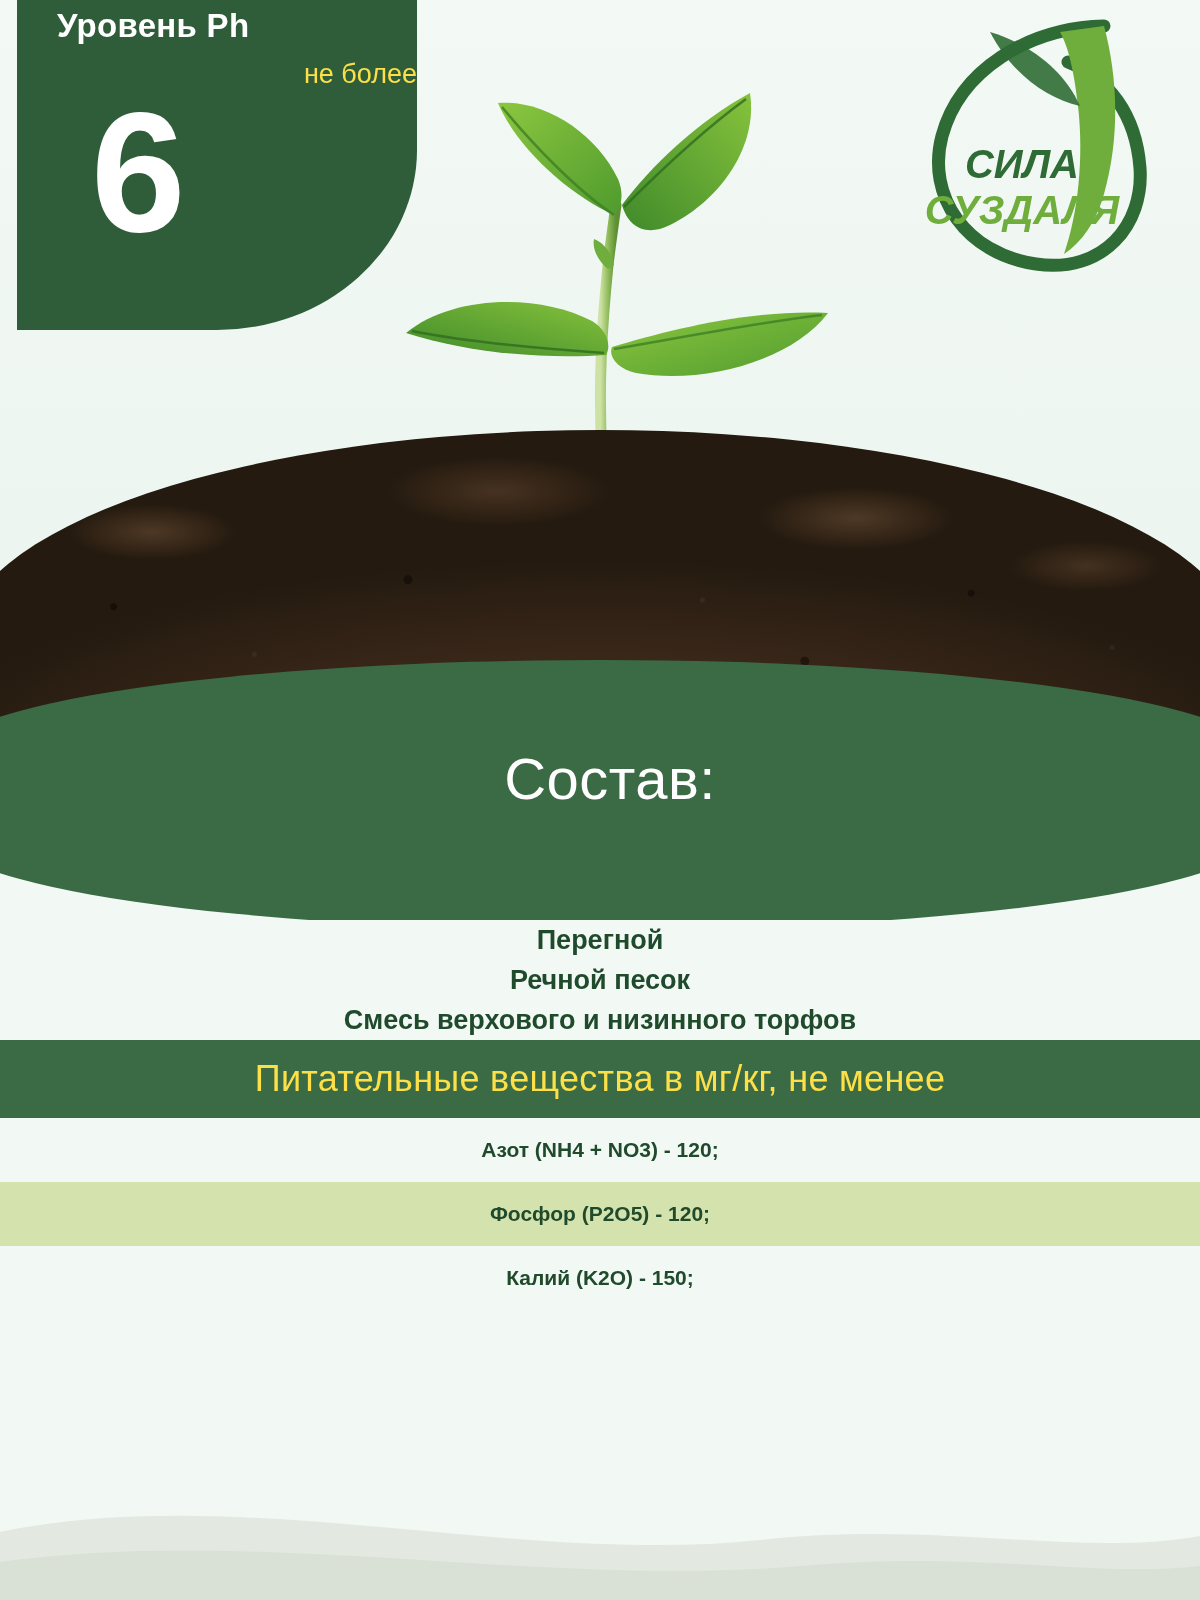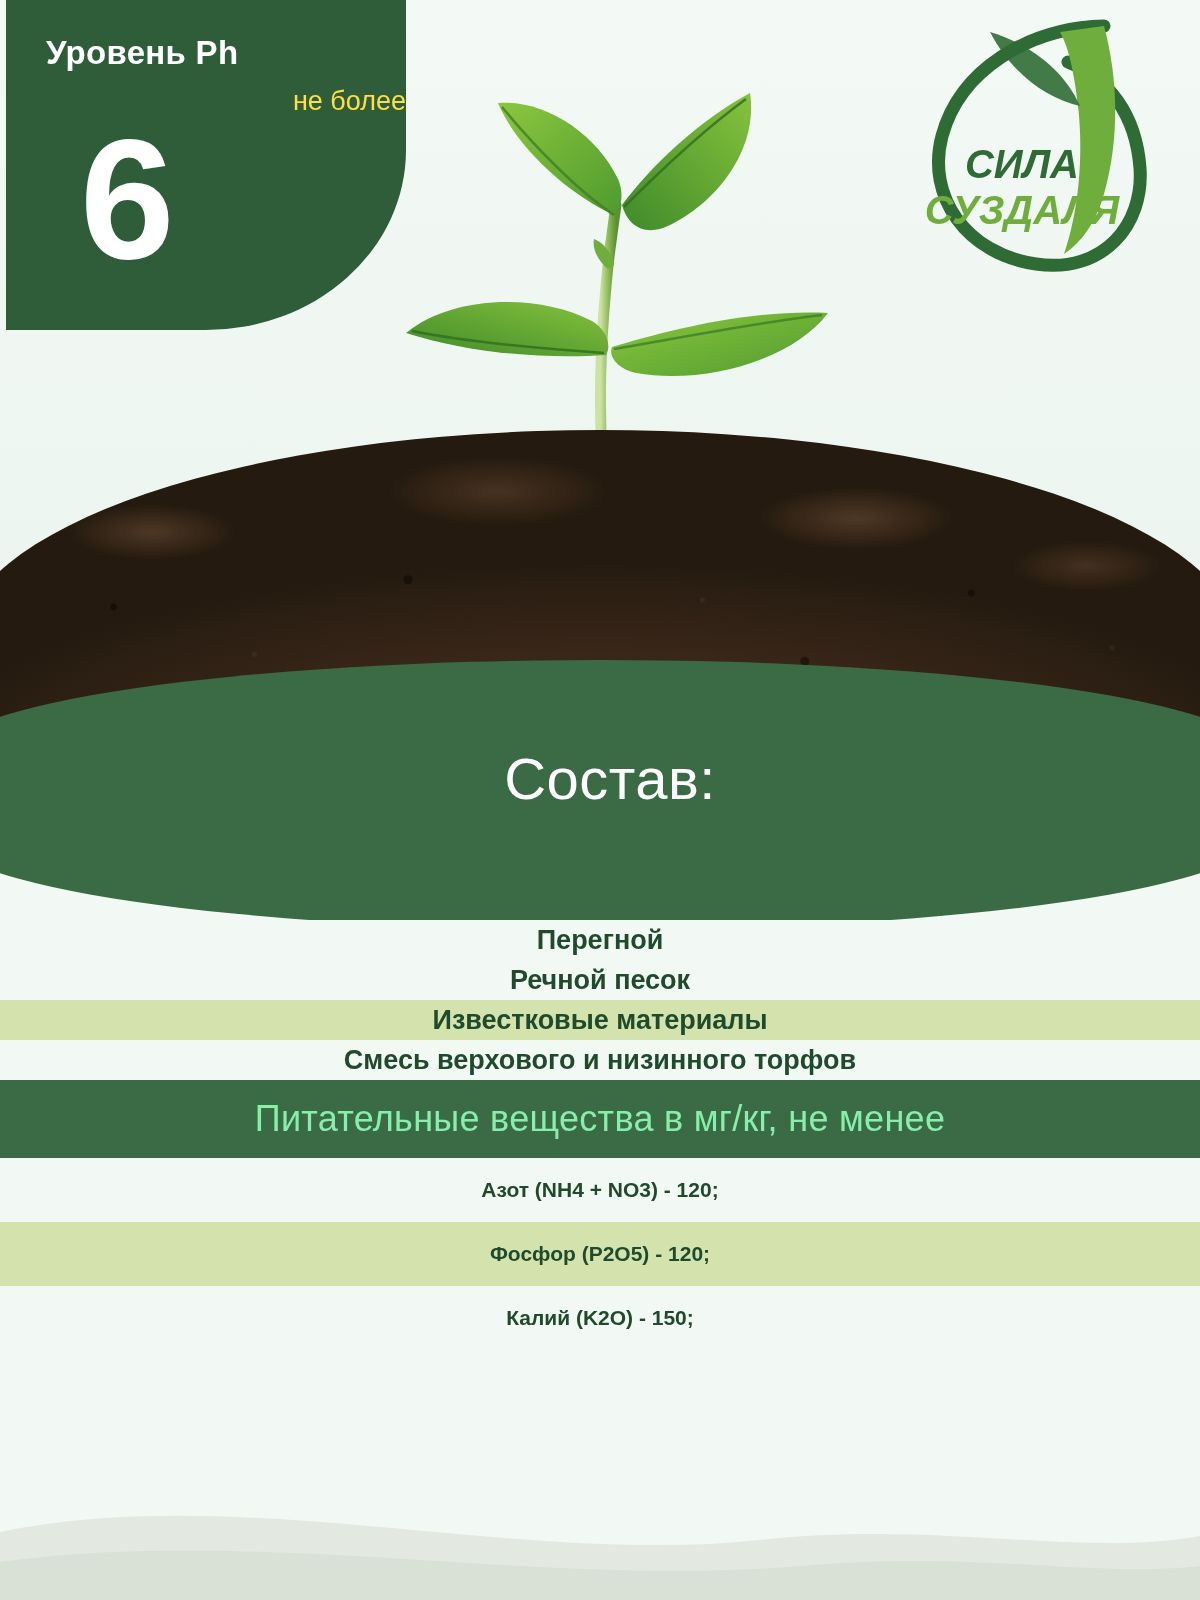--- a/index.html
+++ b/index.html
@@ -14,27 +14,27 @@
     position: relative;
     width: 1200px;
     height: 1600px;
     background: #f2f8f4;
     overflow: hidden;
   }
 
   
   .ph-badge {
     position: absolute;
-    left: 6px; top: 0;
+    left: 17px; top: 0;
     width: 400px;
     height: 330px;
     background: #2f5d3a;
     border-bottom-right-radius: 200px 180px;
     z-index: 6;
-    padding: 35px 0 0 40px;
+    padding: 8px 0 0 40px;
   }
   .ph-title {
     color: #ffffff;
     font-size: 33px;
     font-weight: bold;
     letter-spacing: .3px;
     line-height: 1.1;
   }
   .ph-sub {
     color: #fde047;
@@ -158,21 +158,21 @@
     align-items: center;
     justify-content: center;
     font-size: 27px;
     font-weight: bold;
     color: #1f4a2c;
     background: #f2f8f4;
   }
   .row.alt { background: #d4e3ad; }
   .row.head {
     background: #3b6b45;
-    color: #86efac;
+    color: #fde047;
     font-weight: 400;
     font-size: 36px;
     height: 78px;
     letter-spacing: .3px;
   }
   .row.nutrient {
     height: 64px;
     font-size: 21px;
   }
 
@@ -250,21 +250,20 @@
       <text x="114" y="206" text-anchor="middle" font-family="Liberation Sans, sans-serif" font-size="40" font-weight="bold" fill="#6fae3c" font-style="italic">СУЗДАЛЯ</text>
     </svg>
   </div>
 
   <div class="banner"></div>
   <div class="banner-title">Состав:</div>
 
   <div class="list">
     <div class="row">Перегной</div>
     <div class="row">Речной песок</div>
-    <div class="row alt">Известковые материалы</div>
     <div class="row">Смесь верхового и низинного торфов</div>
 
     <div class="row head">Питательные вещества в мг/кг, не менее</div>
 
     <div class="row nutrient">Азот (NH4 + NO3) - 120;</div>
     <div class="row nutrient alt">Фосфор (P2O5) - 120;</div>
     <div class="row nutrient">Калий (K2O) - 150;</div>
   </div>
 
   <div class="bottom-wave">

